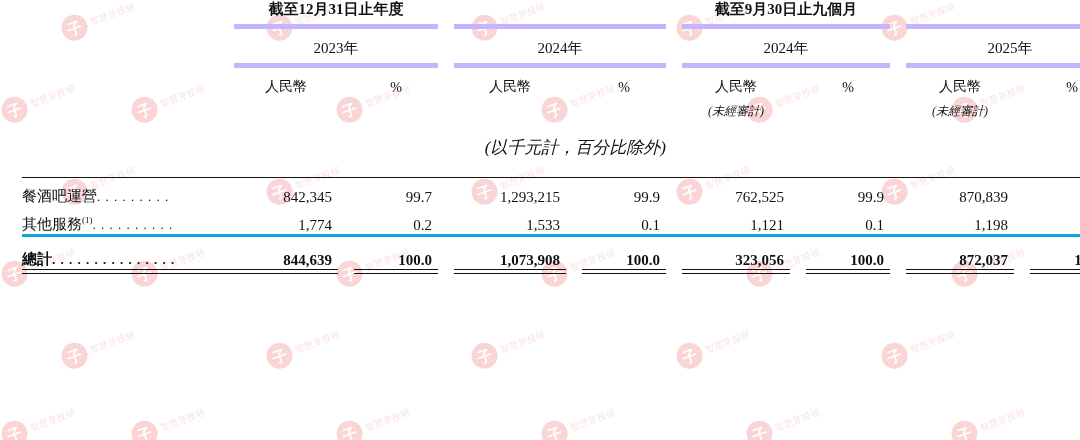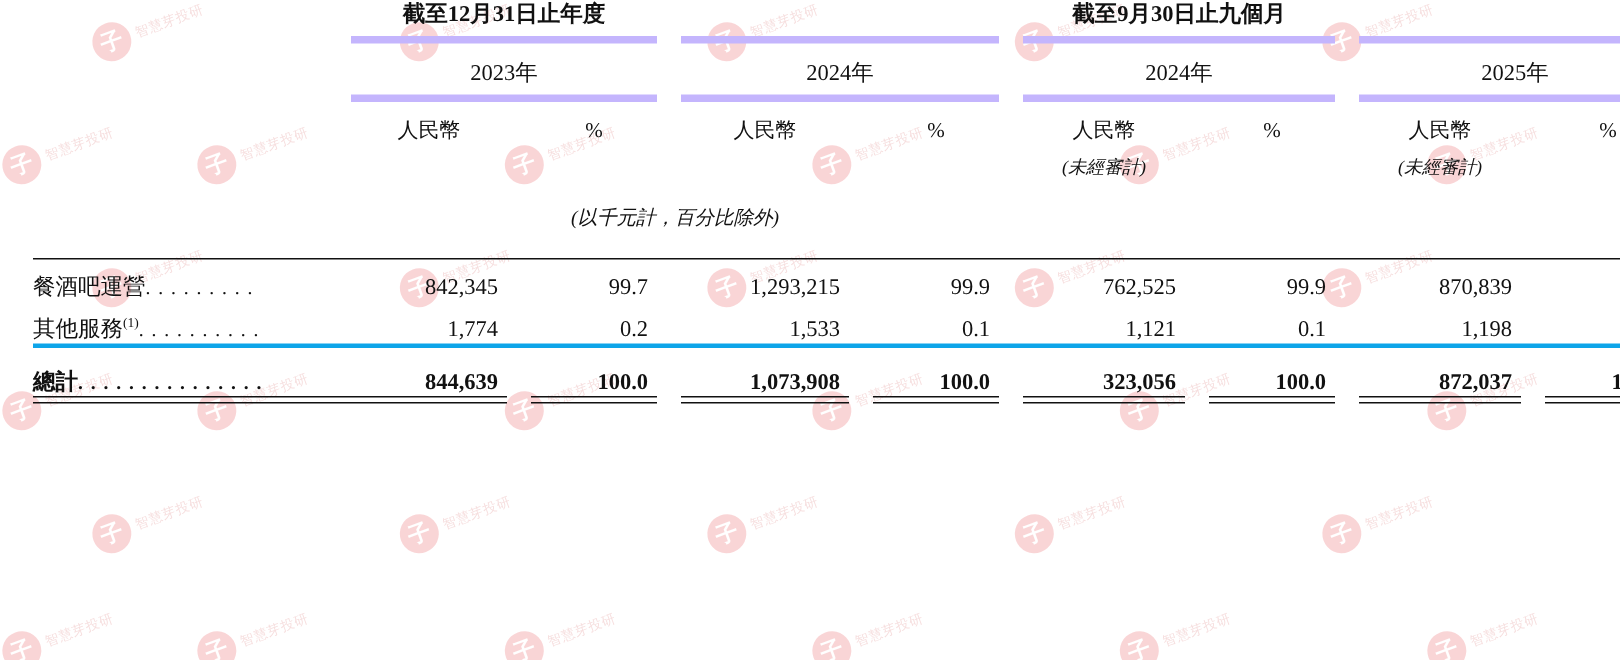--- a/index.html
+++ b/index.html
@@ -105,22 +105,22 @@
     padding-top: 10px;
     padding-bottom: 2px;
   }
   .sub-note {
     text-align: center;
     font-size: 12px;
     font-style: italic;
     height: 22px;
   }
   .unit-note {
-    text-align: center;
-    font-size: 13px;
+    text-align: right;
+    font-size: 17px;
     font-style: italic;
     padding-top: 16px;
     padding-bottom: 18px;
   }
   .row-top-rule td { border-top: 1px solid #111; }
   .total-row td {
     font-weight: bold;
     border-top: 3px solid #0ea5e9;
     padding-top: 4px;
   }

